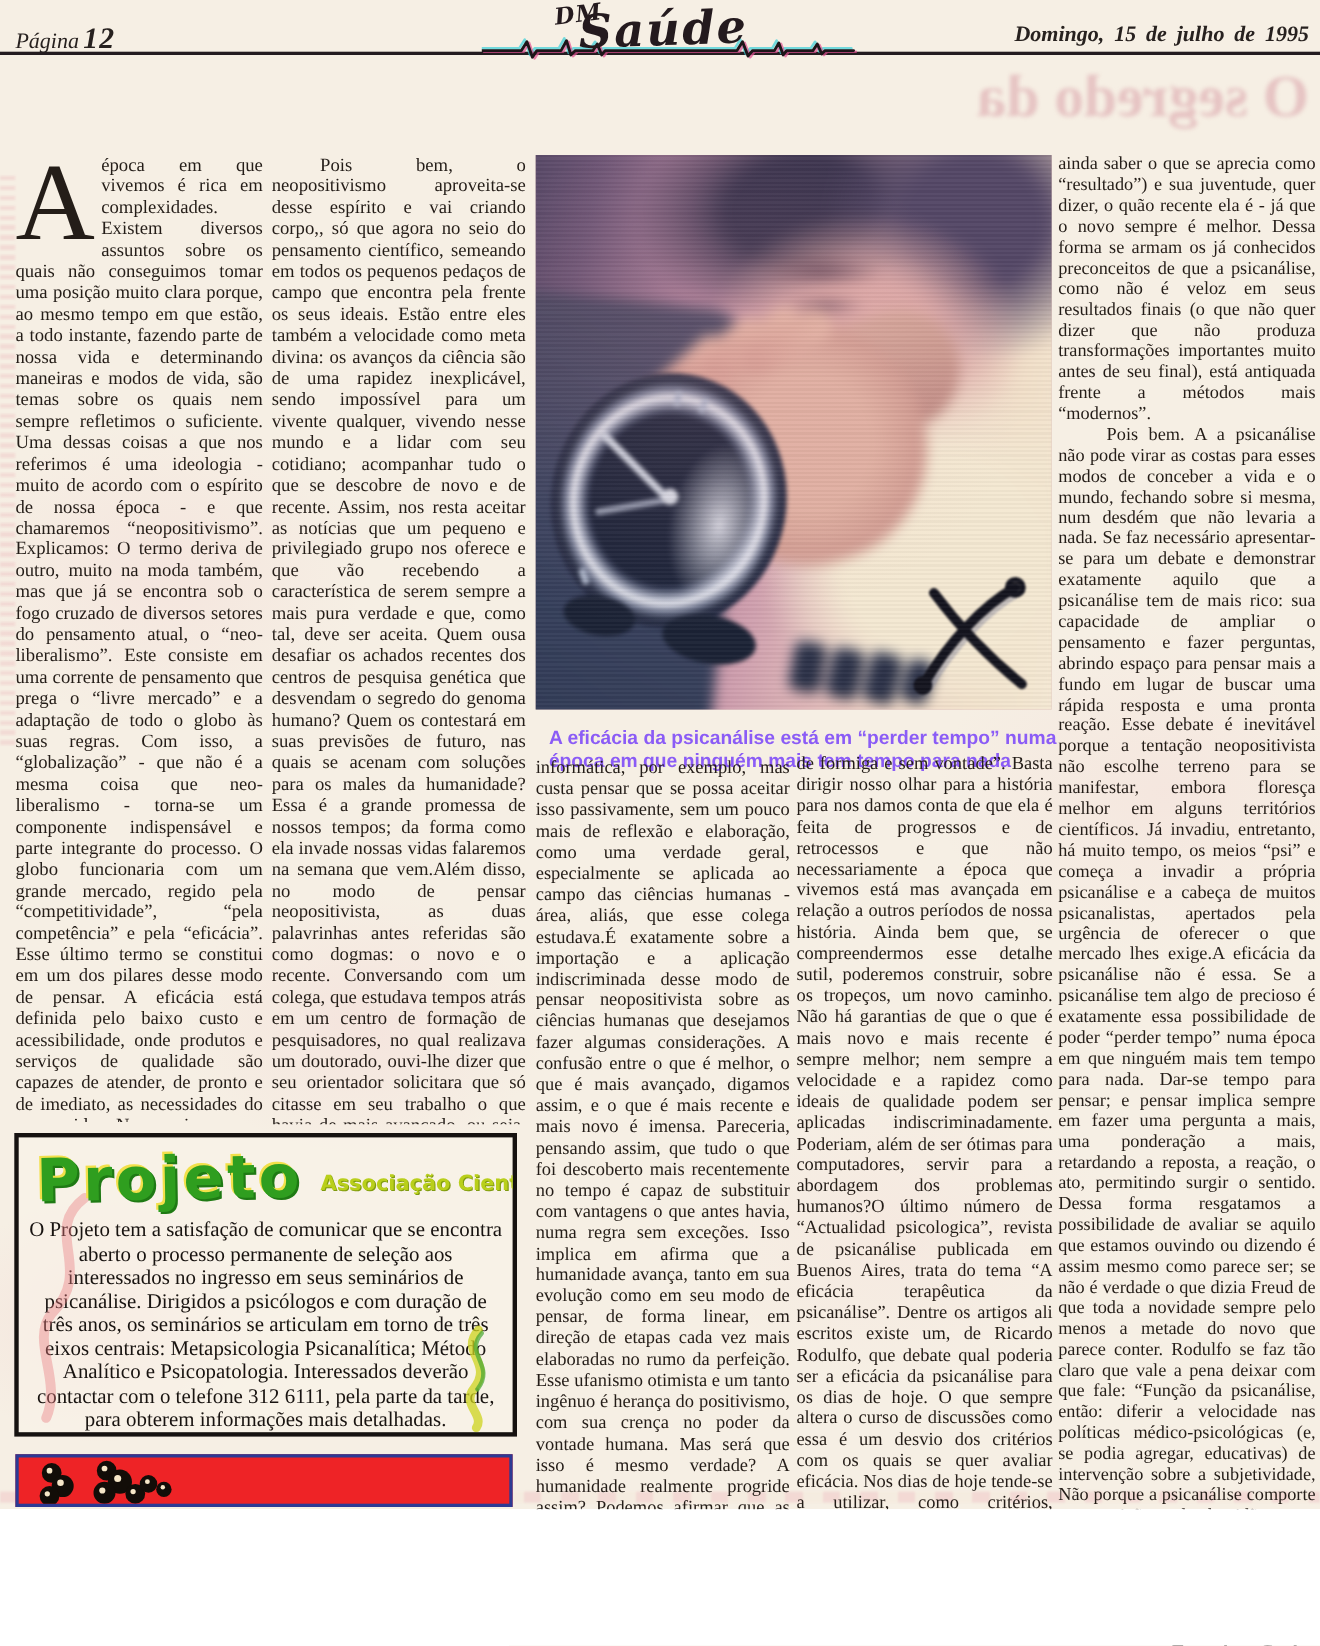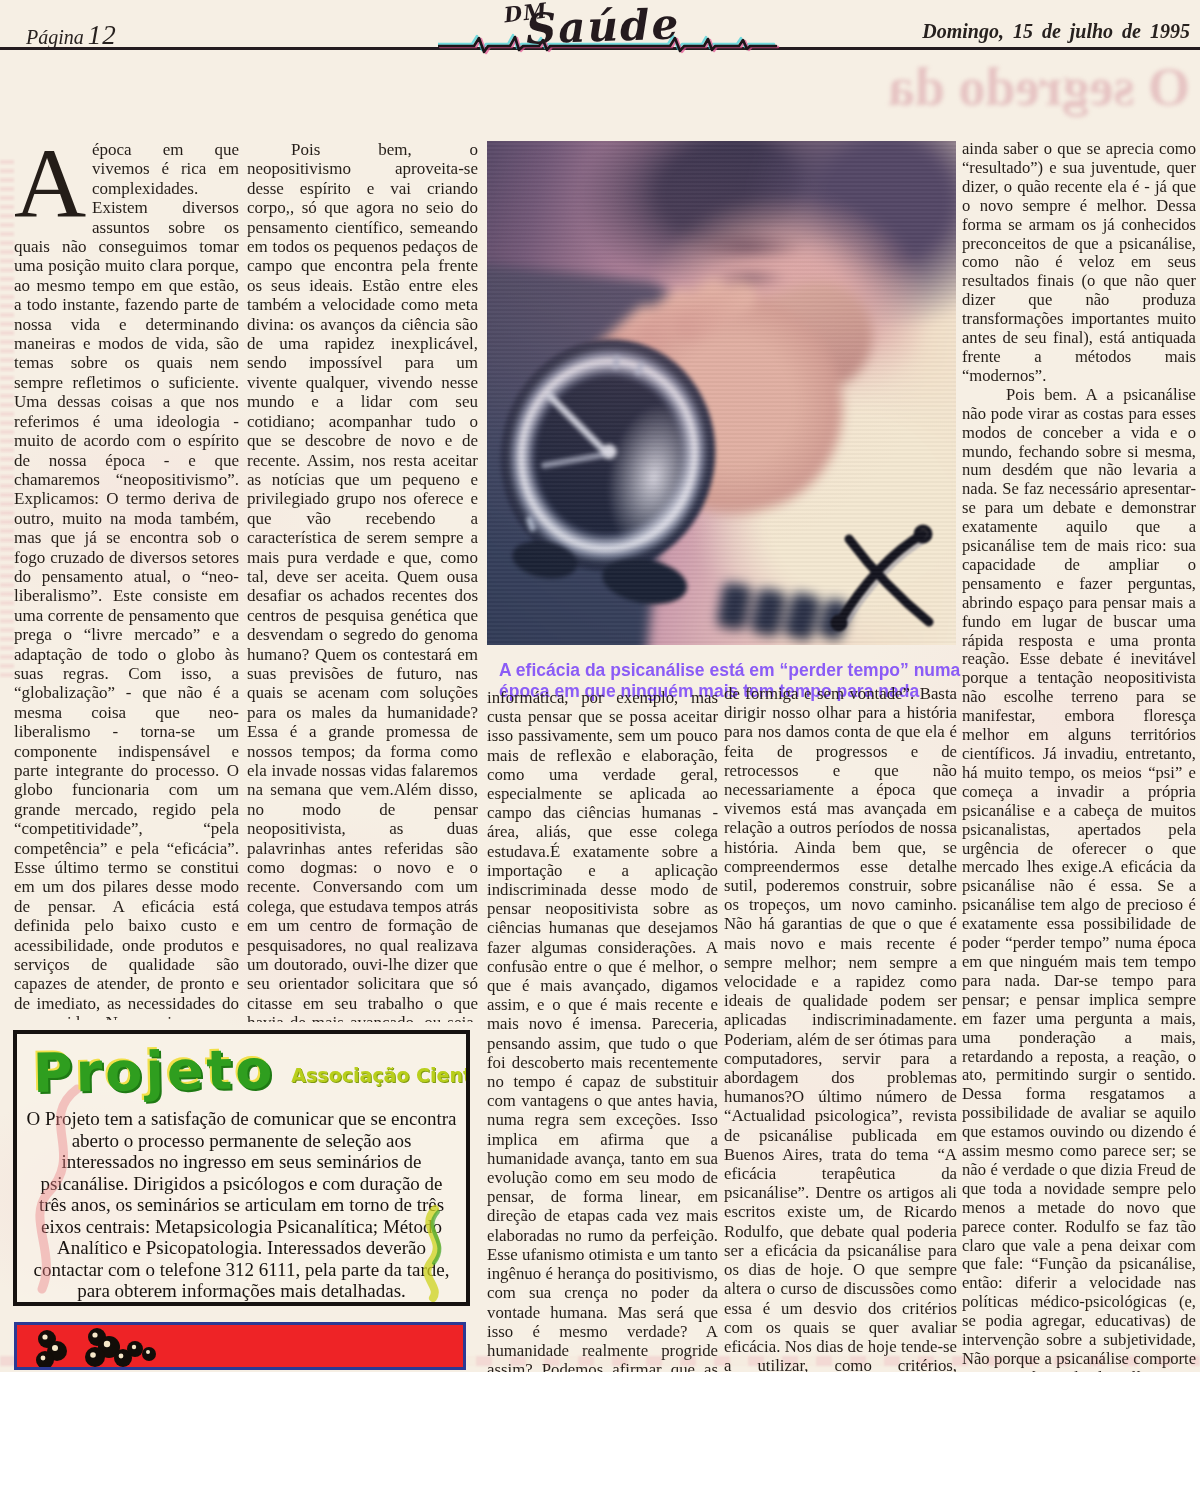--- a/index.html
+++ b/index.html
@@ -19,22 +19,22 @@
     background:repeating-linear-gradient(180deg, rgba(226,120,140,.16) 0 4px, transparent 4px 9px);
     filter:blur(1px);}
   .ghost-strip{position:absolute;left:0;top:1356px;width:1200px;height:10px;filter:blur(1.2px);
     background:repeating-linear-gradient(90deg, rgba(235,168,178,.30) 0 16px, rgba(246,228,212,.25) 16px 34px);}
   .ghost-headline{position:absolute;left:615px;top:56px;width:575px;height:70px;
     font:700 54px "Liberation Serif",serif;color:rgba(205,125,142,.38);
     transform:scaleX(-1);filter:blur(2px);white-space:nowrap;overflow:hidden;}
 
   
   .pagelabel{position:absolute;left:14px;top:20px;font-style:italic;color:#27211f;}
-  .pagelabel .w{font-size:20px;margin-left:12px;}
-  .pagelabel .n{font-size:27px;letter-spacing:1px;}
+  .pagelabel .w{font-size:20px;}
+  .pagelabel .n{font-size:27px;letter-spacing:1px;font-weight:bold;}
   .hrule{position:absolute;left:0;top:47px;width:1200px;height:3px;background:#241c20;}
   .date{position:absolute;right:10px;top:20px;font-style:italic;font-weight:700;
         font-size:20px;color:#27211f;word-spacing:4px;}
   .logo{position:absolute;left:438px;top:0;width:345px;height:60px;}
   .logo svg{position:absolute;left:0;top:0;}
   .logo .dm{position:absolute;left:66px;top:0;font:700 italic 21px "DejaVu Serif",serif;
             color:#241a1e;transform:rotate(-7deg);letter-spacing:1px;}
   .logo .saude{position:absolute;left:88px;top:2px;font:700 italic 42px "DejaVu Serif",serif;
             color:#241a1e;letter-spacing:2px;transform:rotate(-2deg);}
 

